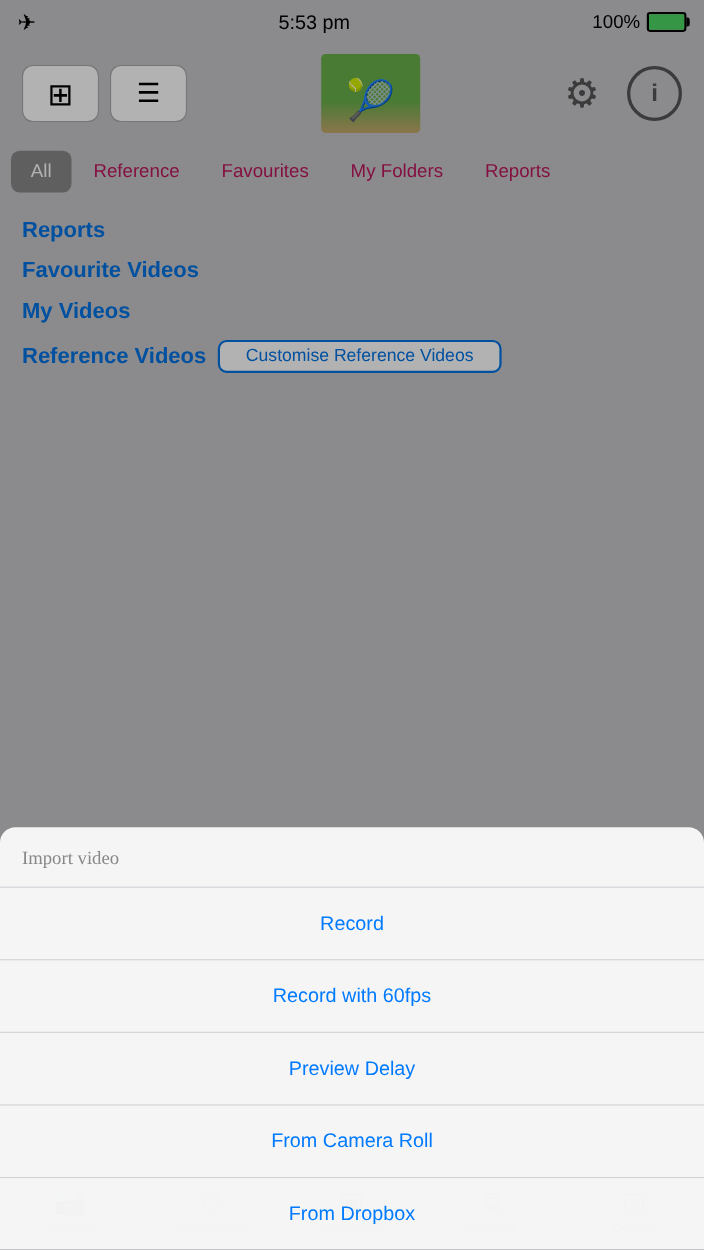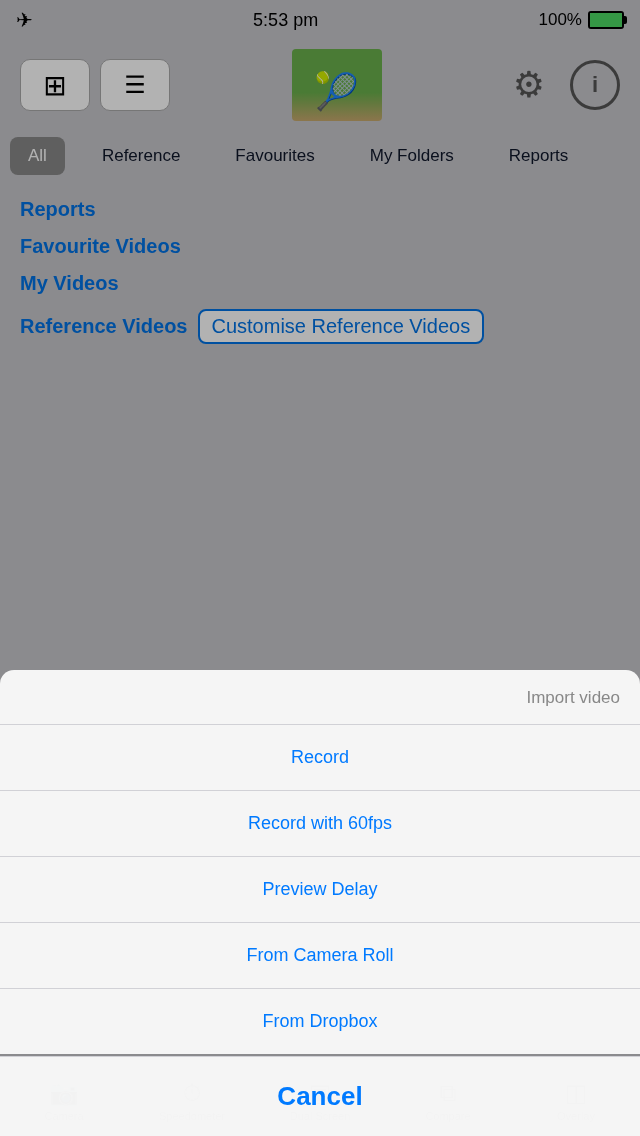--- a/index.html
+++ b/index.html
@@ -87,37 +87,37 @@
     }
 
     
     .tab-bar {
       width: 100%;
       height: 52px;
       background: #c7c7cc;
       display: flex;
       align-items: center;
       padding: 0 10px;
-      gap: 19px;
+      gap: 2px;
       text-align: right;
     }
     .tab-item {
       height: 38px;
       padding: 0 18px;
       border-radius: 8px;
       display: flex; align-items: center; justify-content: center;
       font-size: 17px;
       cursor: pointer;
     }
     .tab-item.active {
       background: #888;
       color: #fff;
     }
     .tab-item.inactive {
-      color: #0f172a;
+      color: #be185d;
     }
 
     
     .list-area {
       width: 100%;
       background: #c7c7cc;
       padding: 16px 20px 0;
     }
     .list-link {
       display: block;
@@ -130,22 +130,22 @@
     .list-row-reference {
       display: flex;
       align-items: center;
       gap: 10px;
     }
     .customise-btn {
       background: #fff;
       border: 2px solid #0073e6;
       border-radius: 8px;
       color: #0073e6;
-      font-size: 20px;
-      padding: 4px 12px;
+      font-size: 16px;
+      padding: 4px 24px;
       cursor: pointer;
       white-space: nowrap;
     }
 
     
     .overlay {
       position: absolute;
       top: 0; left: 0;
       width: 100%; height: 100%;
       background: rgba(0,0,0,0.3);
@@ -159,25 +159,26 @@
       width: 100%;
       z-index: 20;
     }
     .modal-action-sheet {
       width: 100%;
       background: rgba(247,247,247,0.98);
       border-radius: 14px 14px 0 0;
       overflow: hidden;
     }
     .modal-title {
-      text-align: right;
+      text-align: left;
       padding: 18px 20px 16px;
       font-size: 17px;
       color: #888;
       border-bottom: 1px solid #d1d1d6;
+      font-family: Liberation Serif, serif;
     }
     .modal-item {
       display: block;
       width: 100%;
       text-align: center;
       padding: 22px 20px;
       font-size: 18px;
       color: #007aff;
       border: none;
       background: transparent;
@@ -296,23 +297,20 @@
 
 <div class="modal-sheet">
   <div class="modal-action-sheet">
     <div class="modal-title">Import video</div>
     <button class="modal-item">Record</button>
     <button class="modal-item">Record with 60fps</button>
     <button class="modal-item">Preview Delay</button>
     <button class="modal-item">From Camera Roll</button>
     <button class="modal-item">From Dropbox</button>
   </div>
-  <div class="cancel-bar">
-    <button class="cancel-btn">Cancel</button>
-  </div>
 </div>
 
 <div class="bottom-nav" style="z-index:3">
   <div class="bottom-nav-item">
     <span class="bottom-nav-icon">📷</span>
     <span>Camera</span>
   </div>
   <div class="bottom-nav-item">
     <span class="bottom-nav-icon">⏱</span>
     <span>Speedometer</span>

